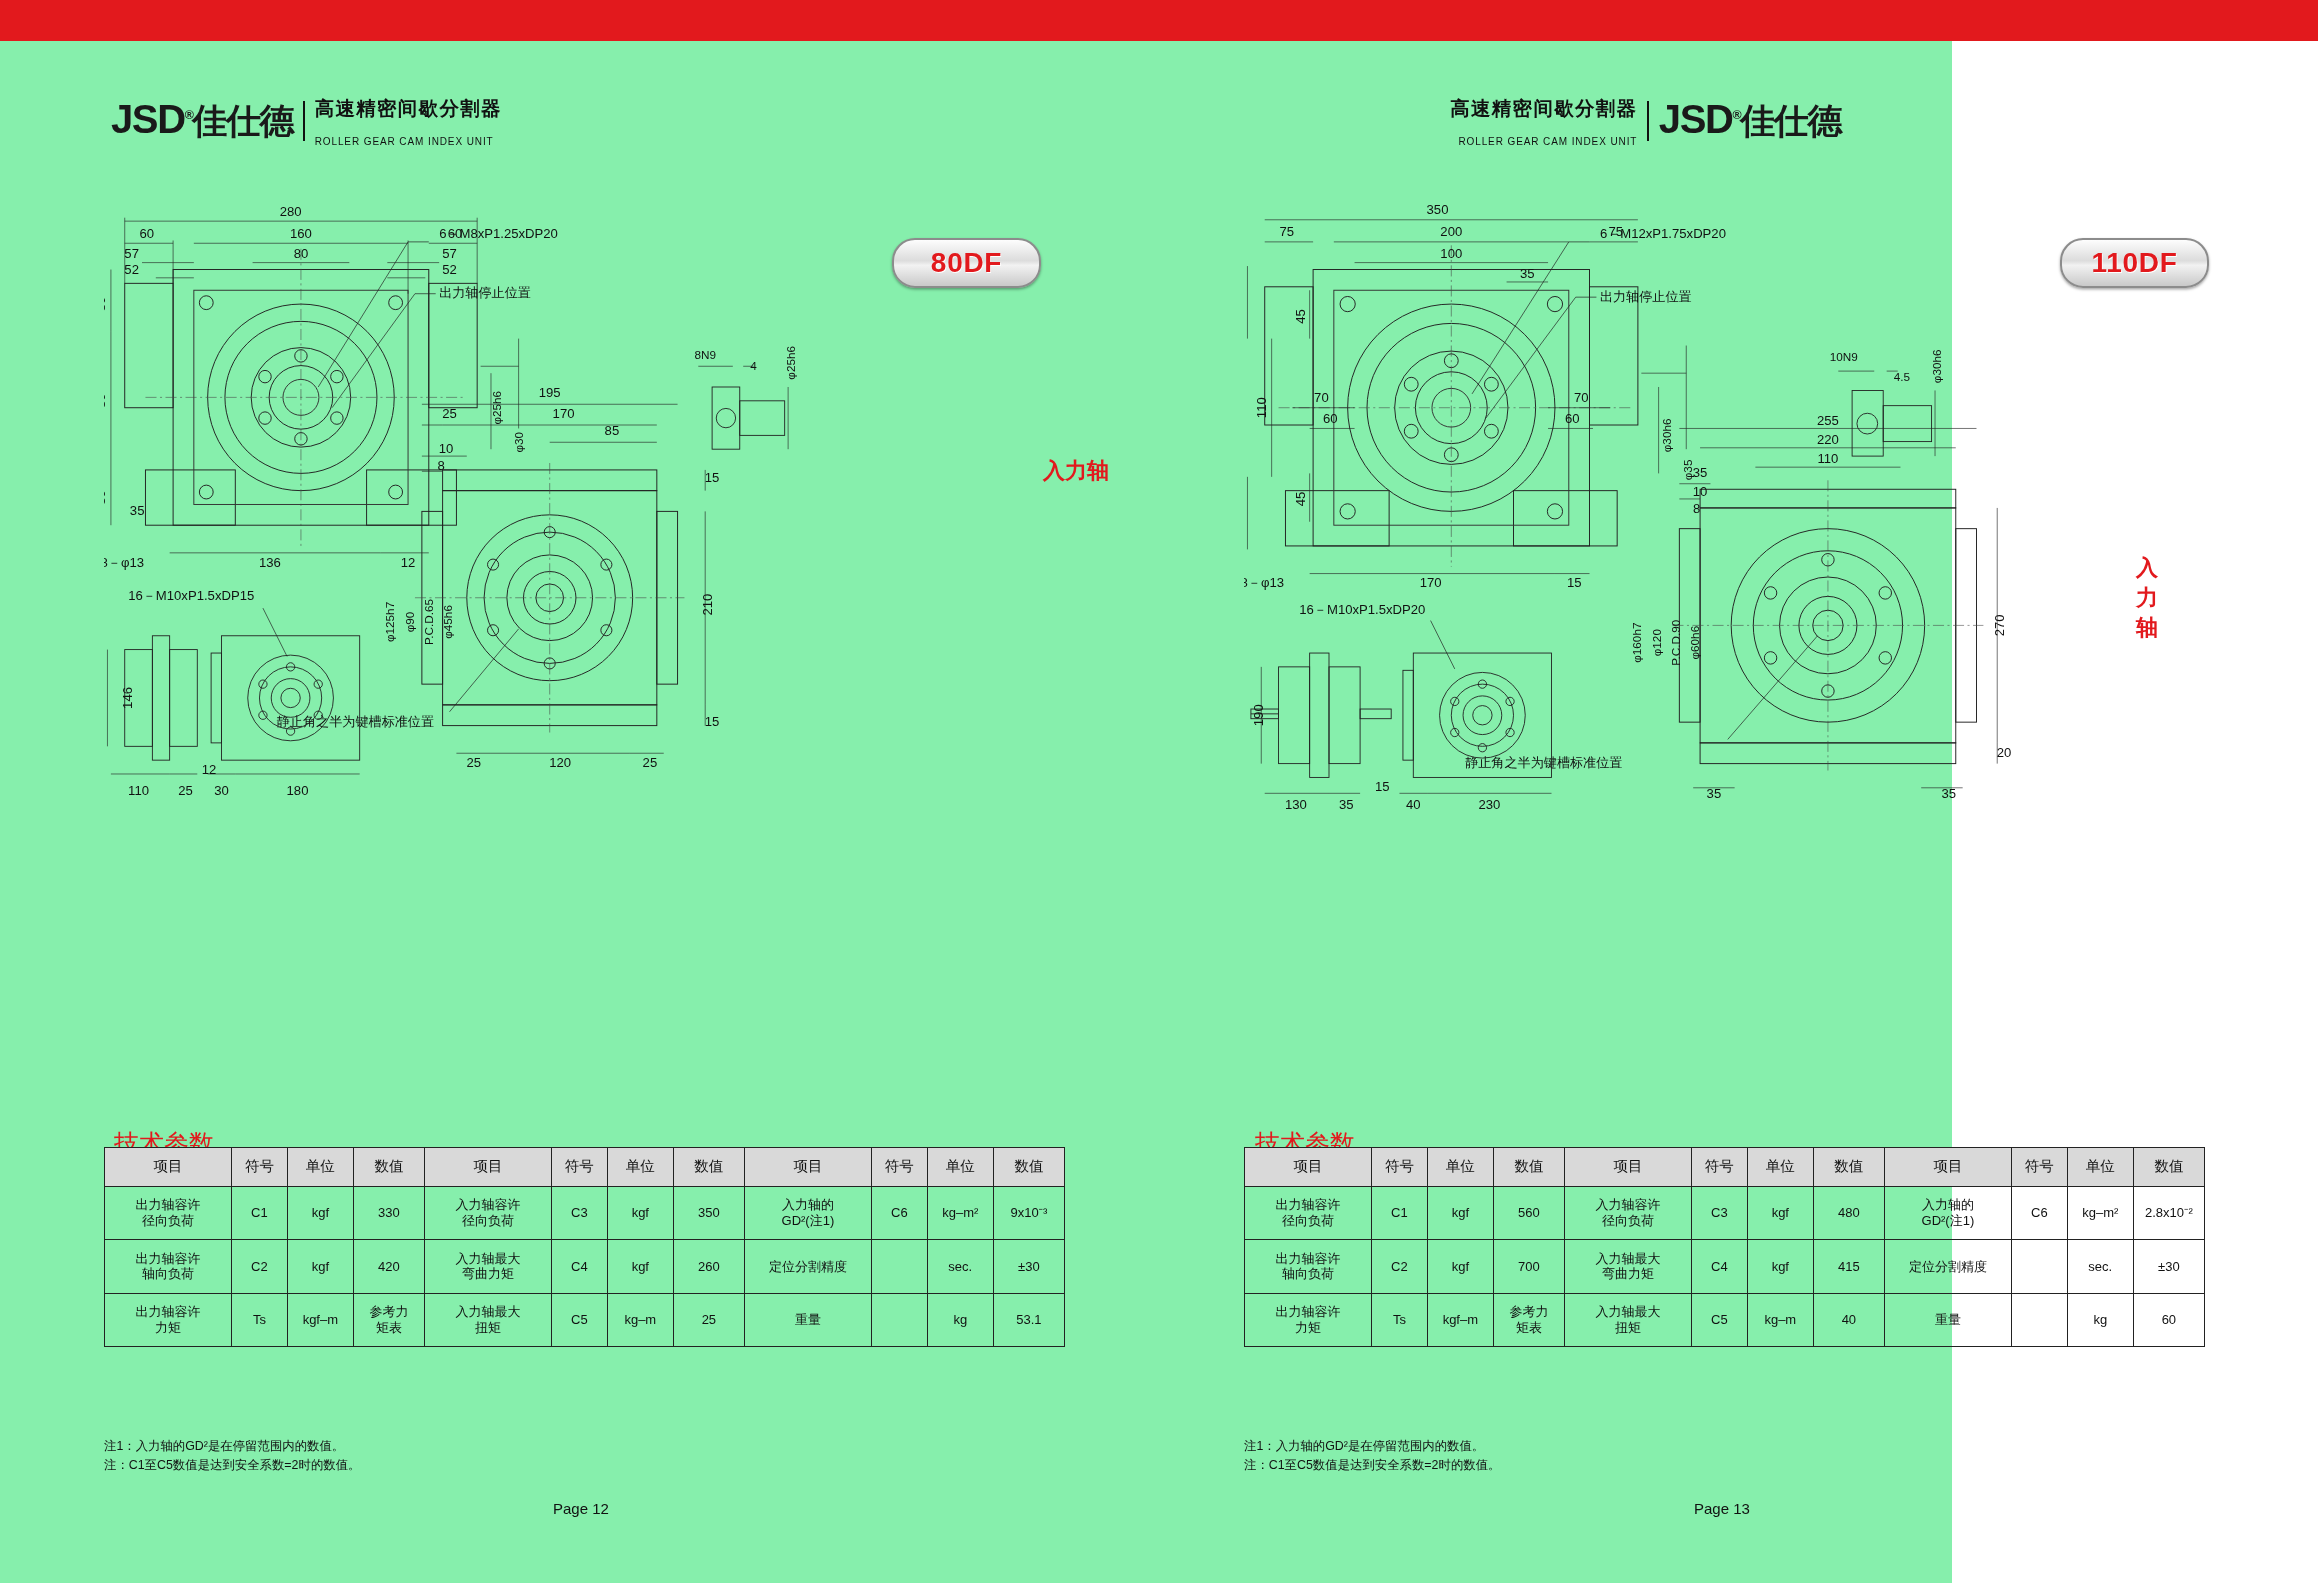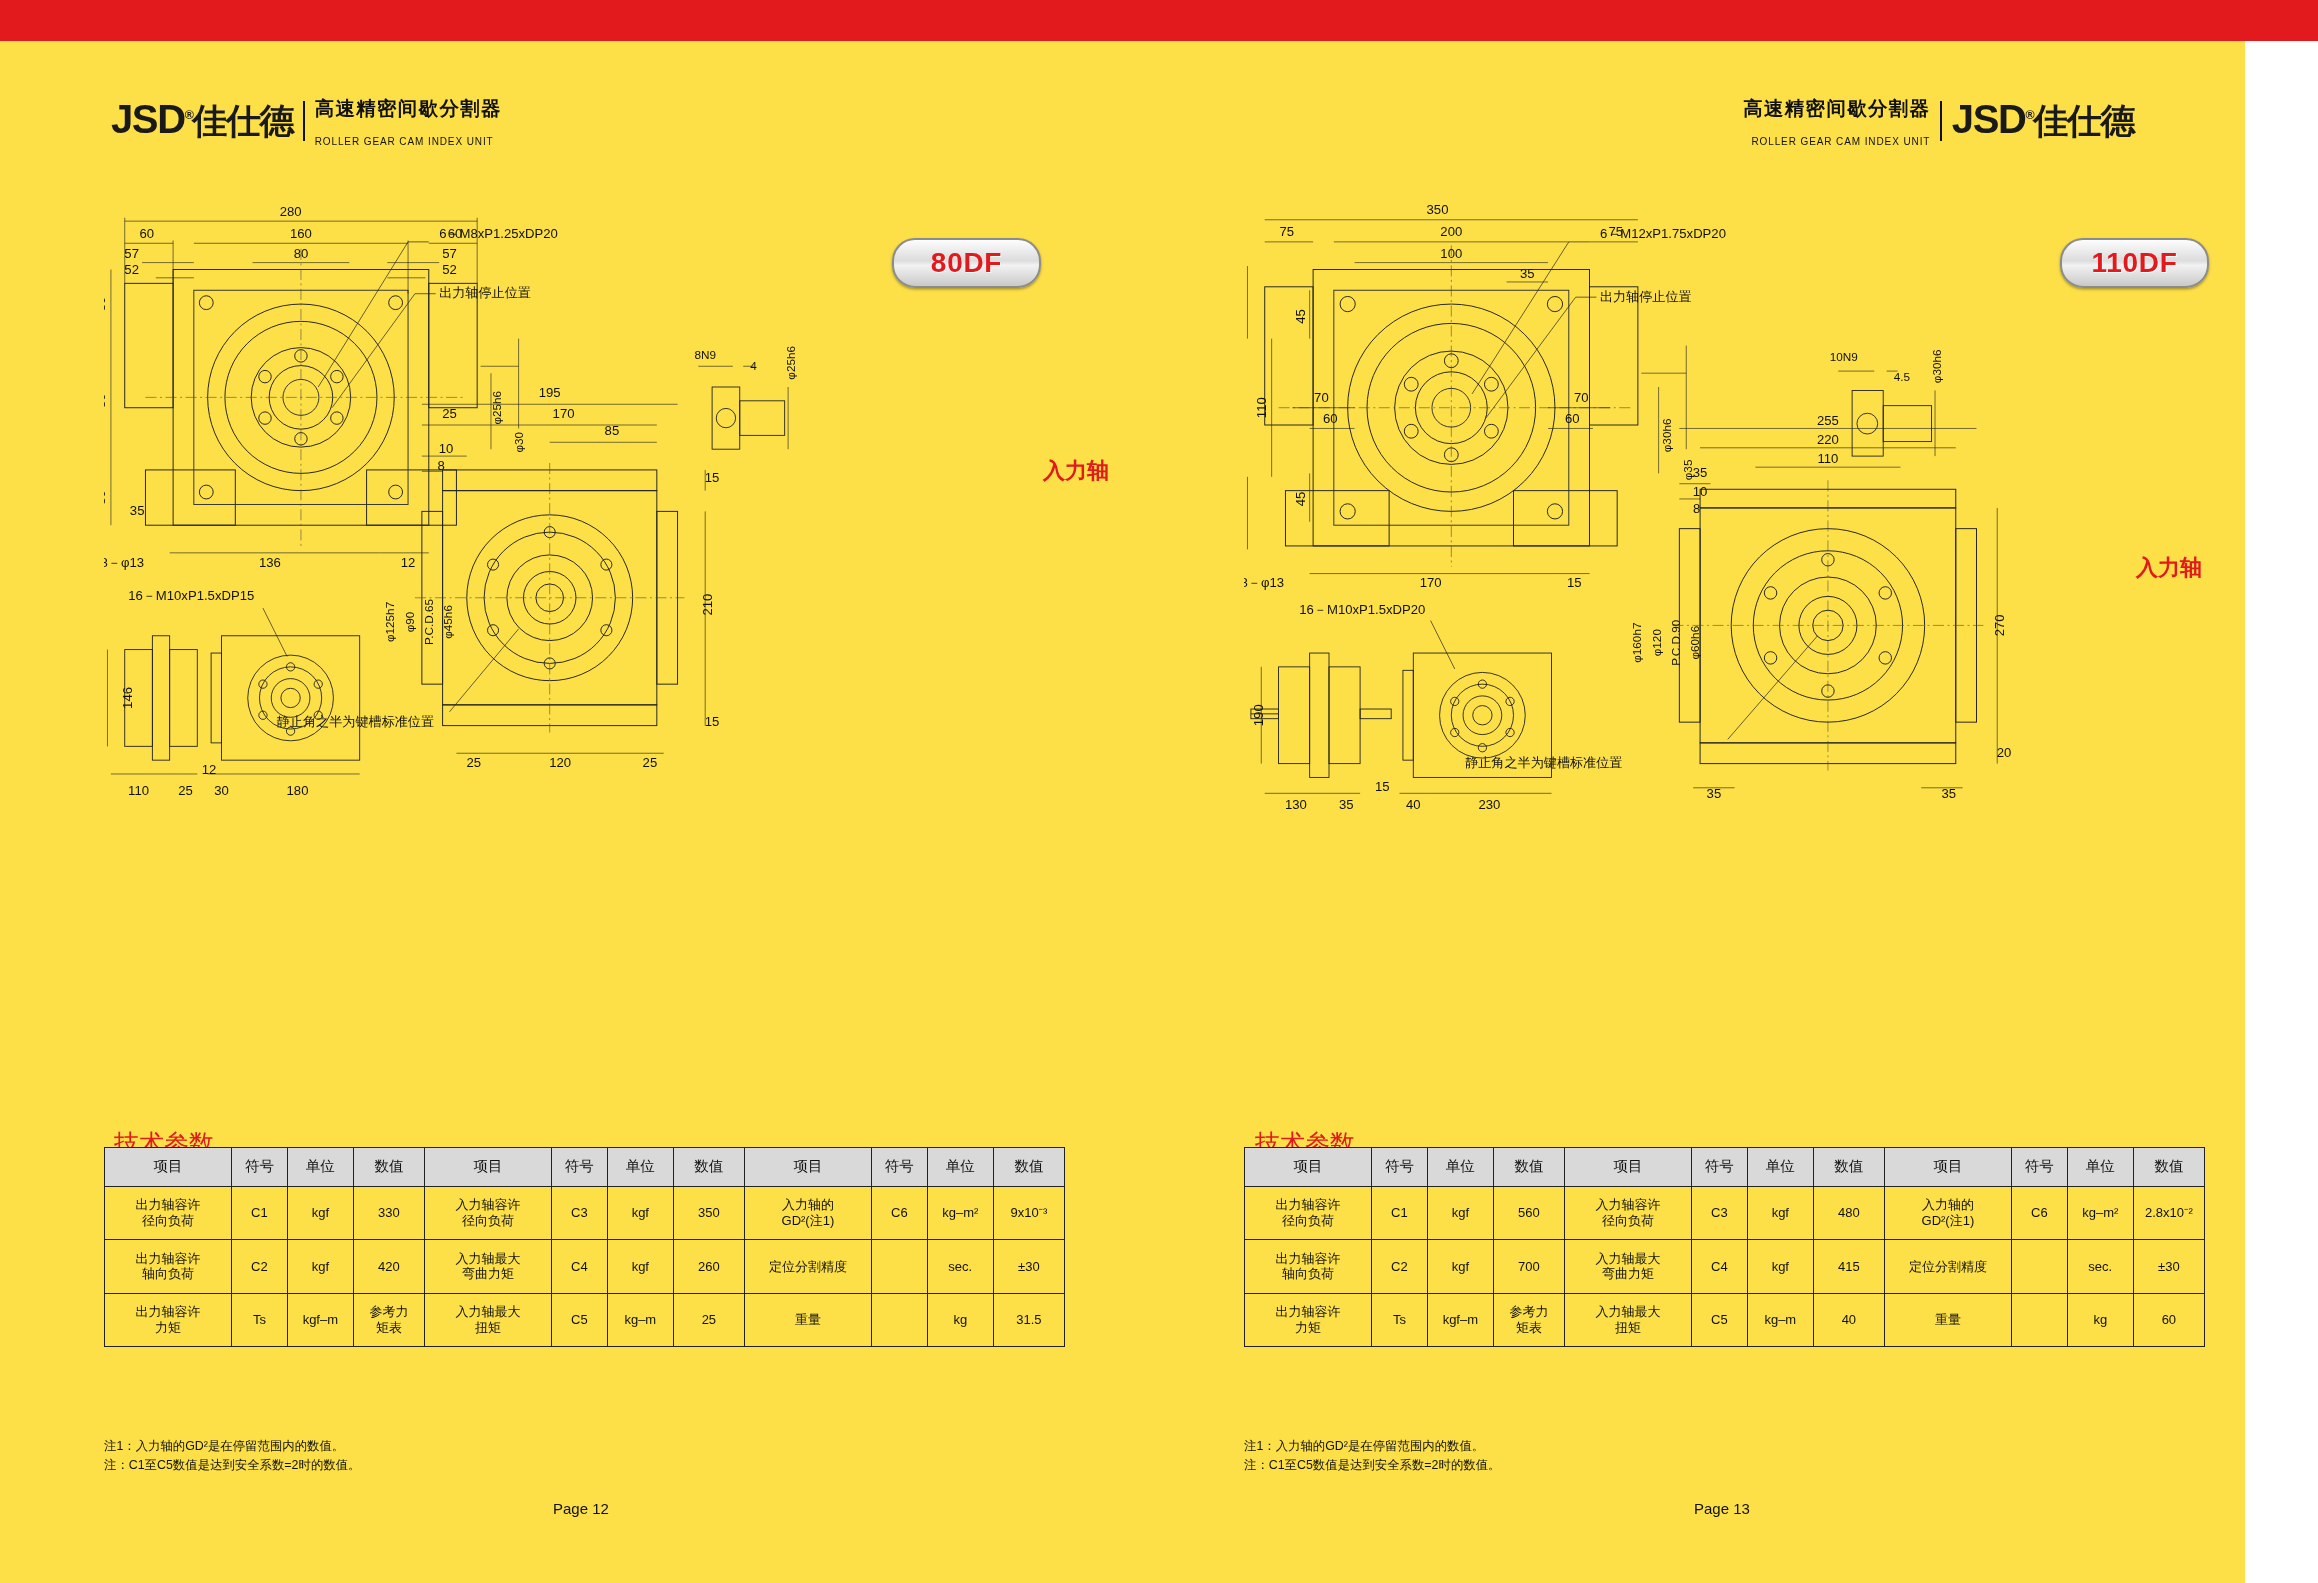--- a/index.html
+++ b/index.html
@@ -7,21 +7,21 @@
     width:2319px;height:1584px;
     background:#ffffff;
     font-family:"Liberation Sans", sans-serif;
     position:relative;
     overflow:hidden;
   }
   .topbar{
     position:absolute;left:0;top:0;width:2319px;height:41px;background:#e2191d;
   }
   .page{
-    position:absolute;top:41px;left:0;width:2245px;height:1542px;background:#fde047;
+    position:absolute;top:41px;left:0;width:1952px;height:1542px;background:#86efac;
   }
   
   .logo{
     position:absolute;display:flex;align-items:center;gap:9.7px;
   }
   .logo .mark{
     font-size:40px;font-weight:bold;letter-spacing:-1.4px;color:#1a1a1a;
     font-family:"Liberation Sans", sans-serif;white-space:nowrap;
   }
   .logo .mark sup{font-size:12.4px;vertical-align:super;}
@@ -572,21 +572,21 @@
           <td>Ts</td>
           <td>kgf–m</td>
           <td>参考力<br>矩表</td>
           <td>入力轴最大<br>扭矩</td>
           <td>C5</td>
           <td>kg–m</td>
           <td>25</td>
           <td>重量</td>
           <td></td>
           <td>kg</td>
-          <td>31.5</td>
+          <td>53.1</td>
         </tr>
       </tbody>
     </table>
   <div class="note" style="left:104px;top:1396px;">
     <div>注1：入力轴的GD²是在停留范围内的数值。</div>
     <div>注：C1至C5数值是达到安全系数=2时的数值。</div>
   </div>
   <div class="pagenum" style="left:553px;top:1459px;">Page 12</div>
 
   <div class="tp-title" style="left:1255px;top:1065px;">技术参数</div>

